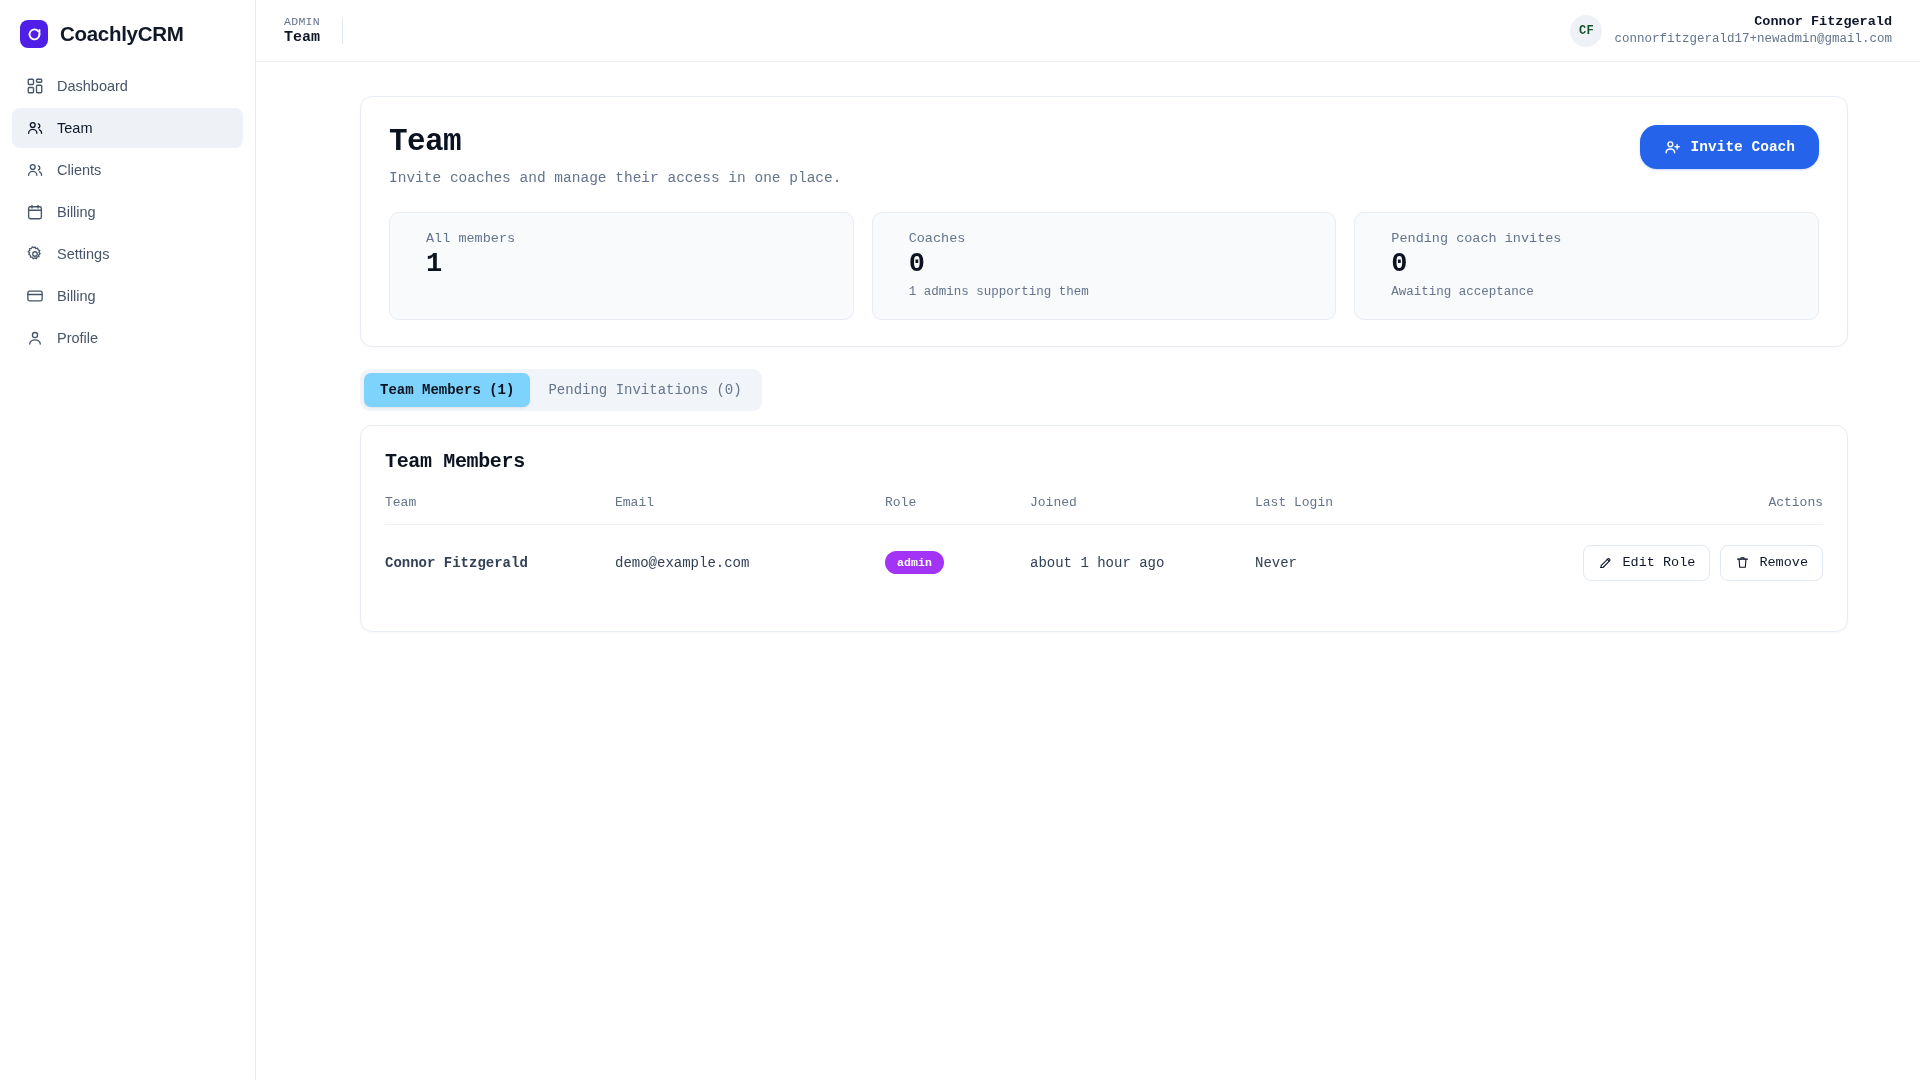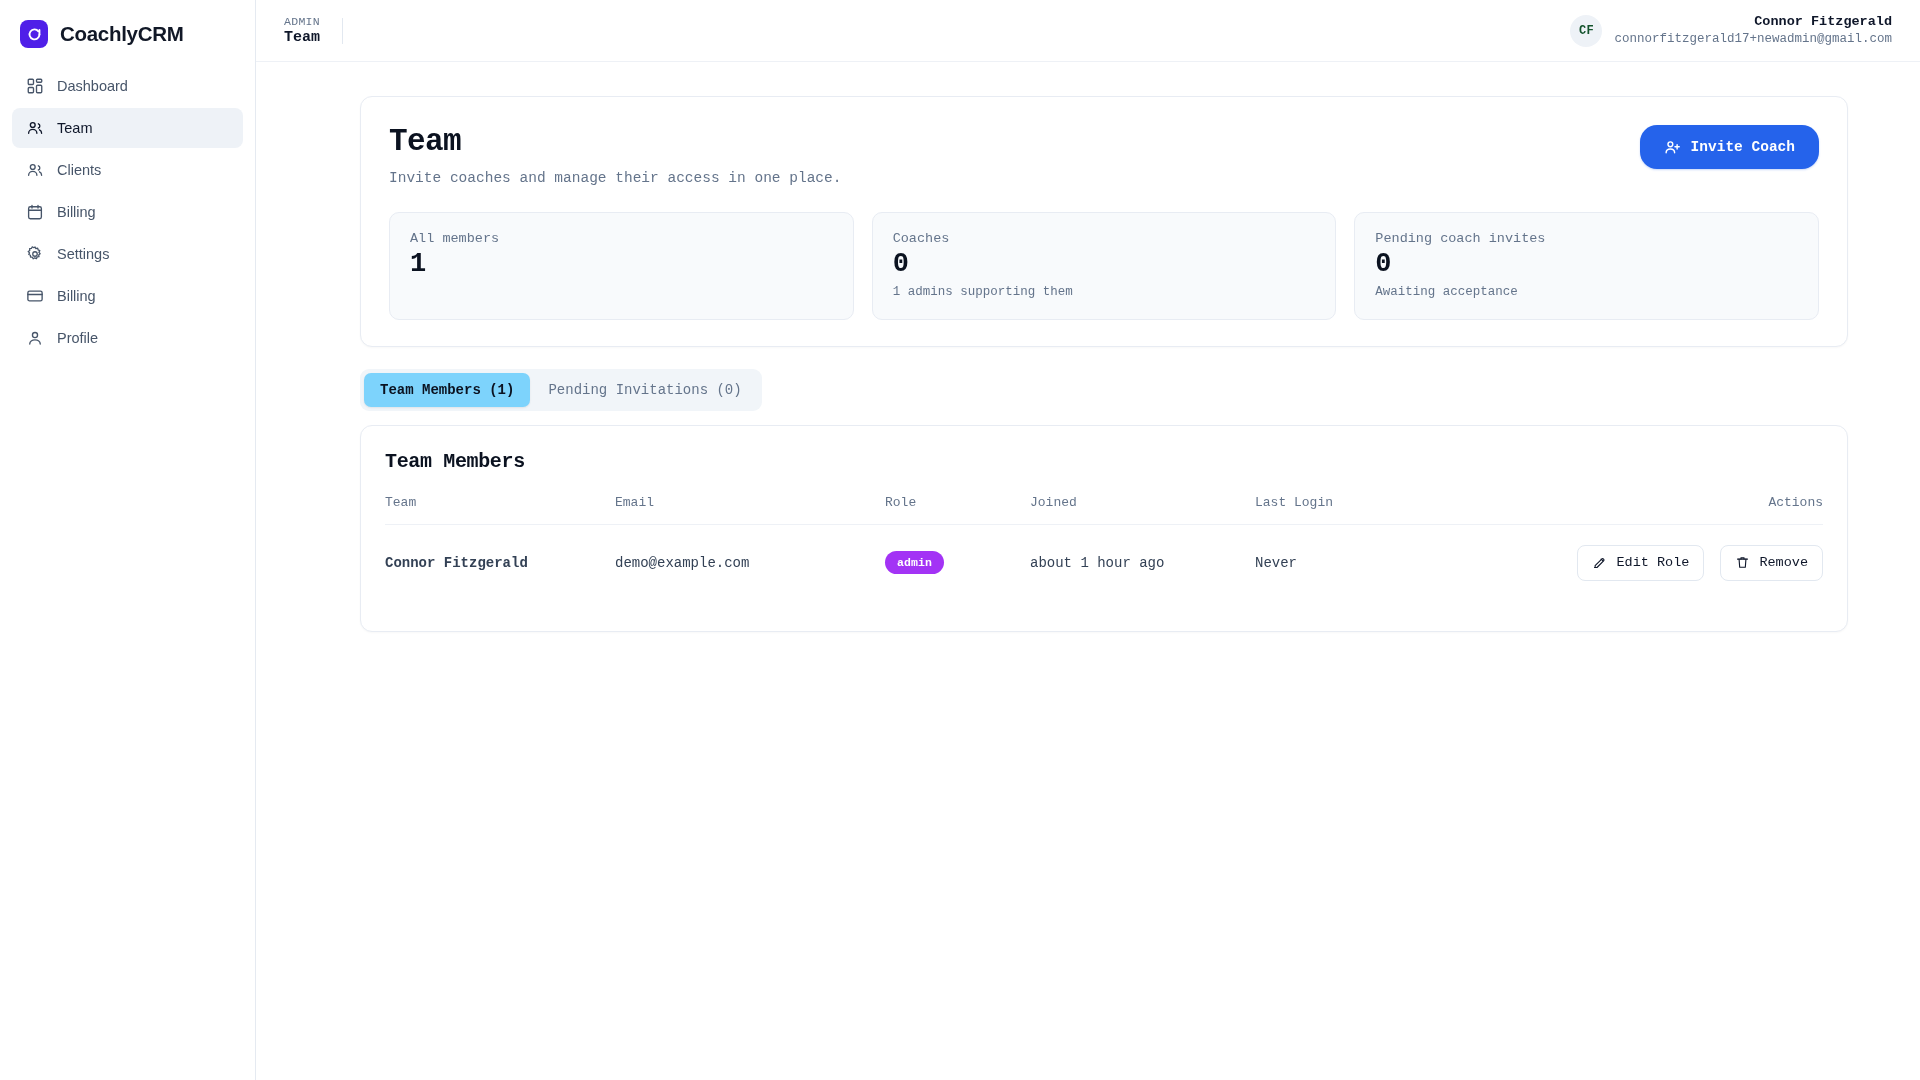--- a/index.html
+++ b/index.html
@@ -106,21 +106,21 @@
     cursor: pointer; font-family: inherit;
     box-shadow: 0 1px 2px rgba(37,99,235,0.25);
   }
   .btn-primary svg { width: 17px; height: 17px; }
 
   .stats { display: grid; grid-template-columns: 1fr 1fr 1fr; gap: 18px; margin-top: 26px; }
   .stat-card {
     background: #f8fafc;
     border: 1px solid #e8ecf3;
     border-radius: 10px;
-    padding: 18px 20px 20px 20px;
+    padding: 18px 20px 20px 36px;
     min-height: 104px;
   }
   .stat-label { font-size: 13.5px; color: #64748b; }
   .stat-value { font-size: 27px; font-weight: 700; color: #0b1220; line-height: 1.25; margin-top: 2px; letter-spacing: -0.5px; }
   .stat-hint { font-size: 12.5px; color: #64748b; margin-top: 3px; }
 
   .tabs {
     display: inline-flex; align-items: center;
     background: #f1f5f9; border-radius: 9px;
     padding: 4px; gap: 2px; margin-top: 22px;
@@ -152,21 +152,21 @@
   .cell-right { text-align: right; }
 
   .badge {
     display: inline-flex; align-items: center;
     background: #a333f5; color: #ffffff;
     font-size: 11.5px; font-weight: 700;
     border-radius: 999px; padding: 5px 12px;
     letter-spacing: 0.1px;
   }
 
-  .row-actions { display: inline-flex; gap: 16px; justify-content: space-between; }
+  .row-actions { display: inline-flex; gap: 10px; justify-content: space-between; }
   .btn-outline {
     display: inline-flex; align-items: center; gap: 9px;
     height: 36px; padding: 0 14px;
     background: #ffffff; color: #0f172a;
     border: 1px solid #e2e8f0; border-radius: 8px;
     font-size: 13.5px; font-weight: 500; cursor: pointer;
     font-family: inherit;
   }
   .btn-outline svg { width: 15px; height: 15px; color: #0f172a; }
 

